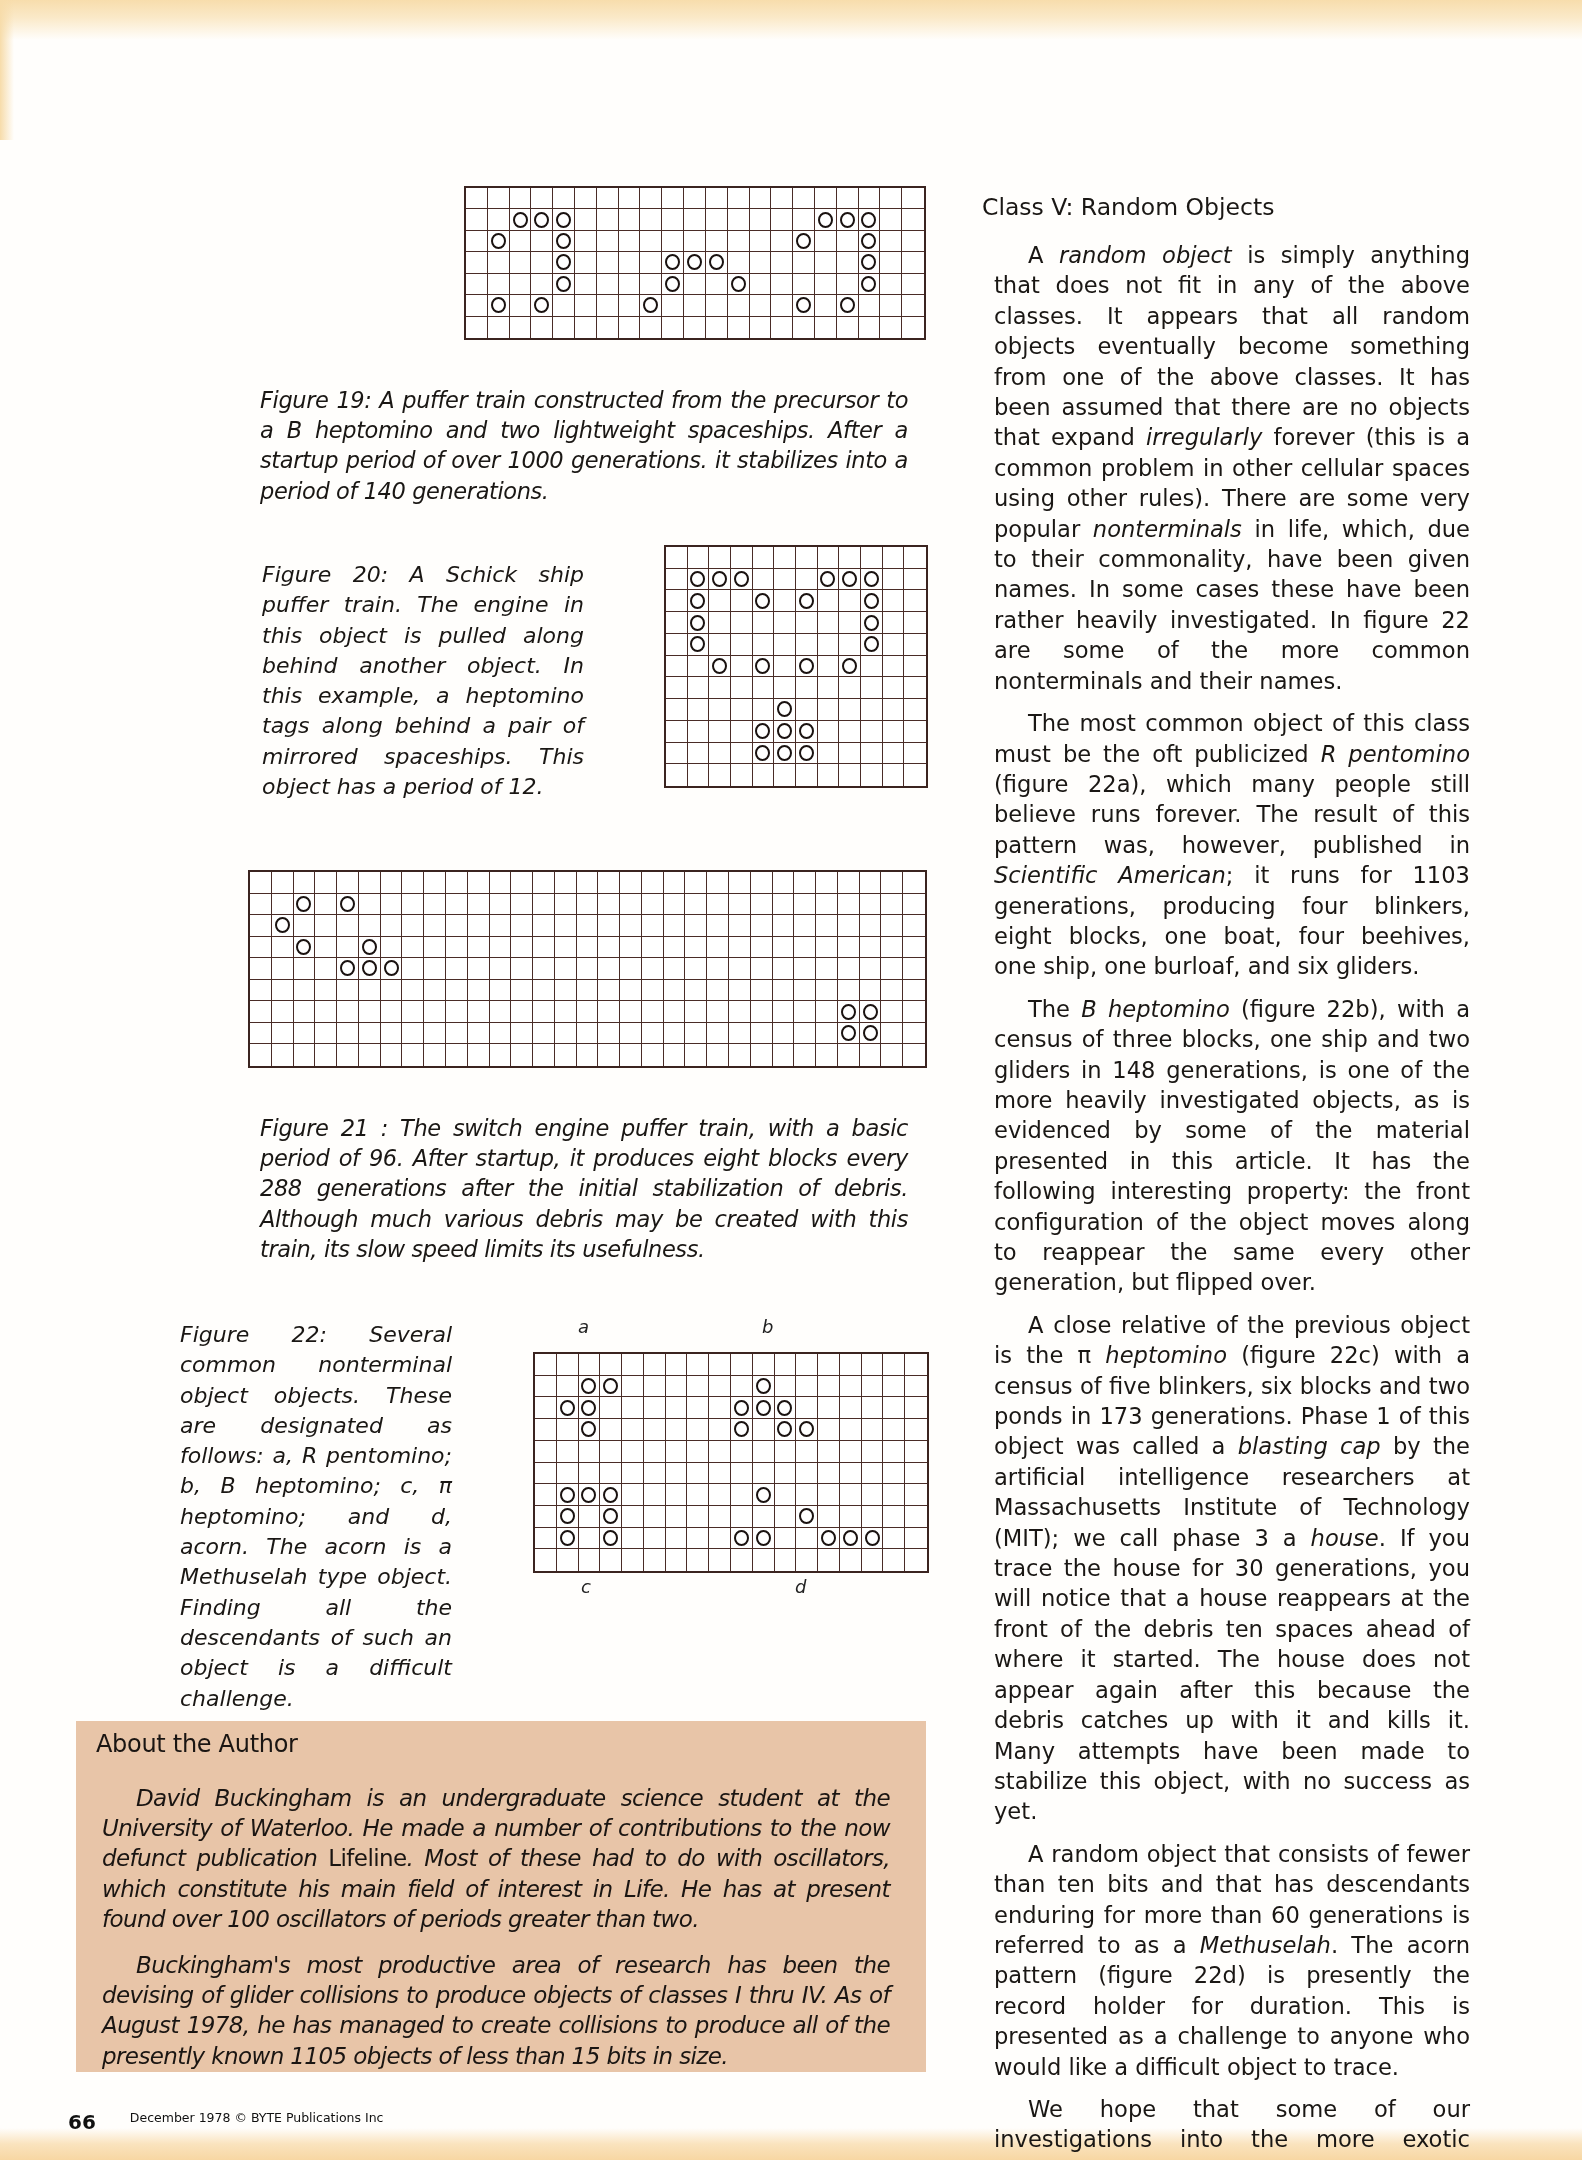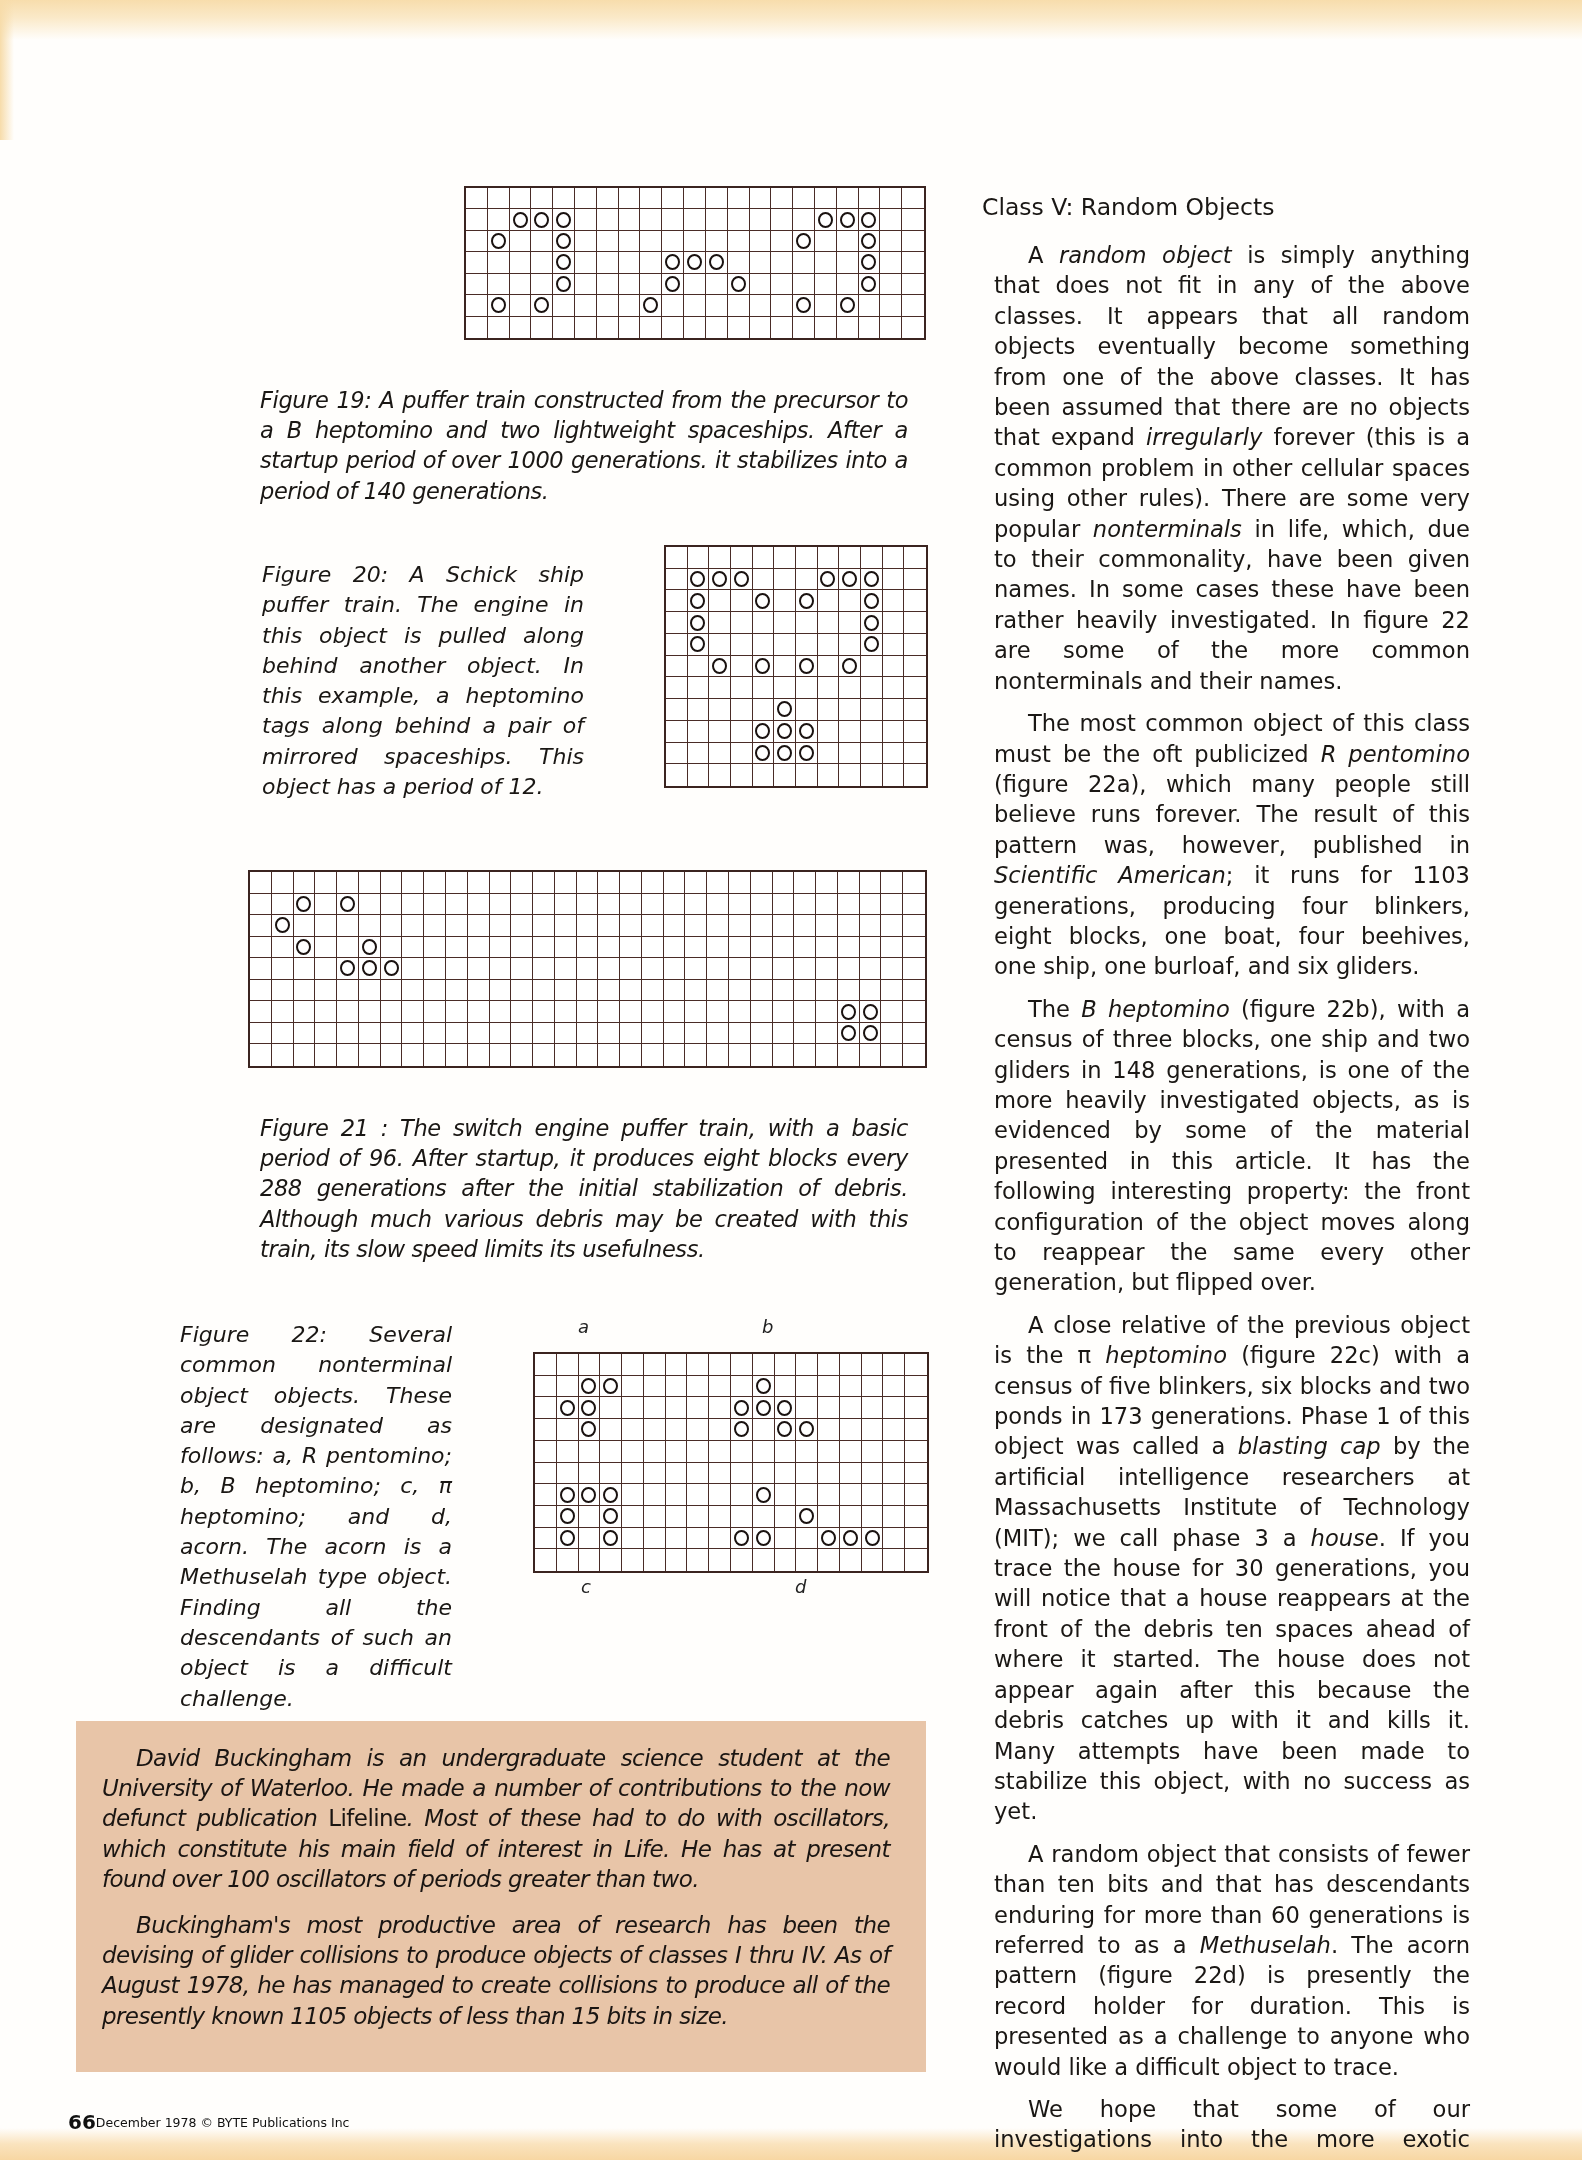--- a/index.html
+++ b/index.html
@@ -87,21 +87,21 @@
     font-size: 22.6px; line-height: 30.4px; color: #1a1714;
   }
   .rightcol h2 {
     margin: 0 0 16px 0; font-weight: normal; font-size: 23.5px; line-height: 34px;
   }
   .rightcol p { margin: 12px; text-align: justify; text-indent: 34px; }
   .rightcol em { font-style: italic; }
 
   .footer {
     position: absolute; left: 68px; top: 2110px; font-size: 12.5px;
-    display: flex; align-items: center; color: #111;
+    display: flex; align-items: flex-start; gap: 34px; color: #111;
   }
   .footer .pagenum { font-weight: bold; font-size: 20px; }
 </style>
 </head>
 <body>
 
 <div class="stain-top"></div>
 <div class="stain-left"></div>
 <div class="stain-bottom"></div>
 
@@ -1039,20 +1039,21 @@
     <div class="cell last-row"></div>
     <div class="cell last-row"></div>
     <div class="cell last-row"></div>
     <div class="cell last-row"></div>
     <div class="cell last-col last-row"></div>
   </div>
 <span class="sublabel" id="lbl-c">c</span>
 <span class="sublabel" id="lbl-d">d</span>
 
 <div class="author-box">
+  <h3>About the Author</h3>
   <p><span>David Buckingham is an undergraduate science student at the University of Waterloo. He made a number of contributions to the now defunct publication </span><span class="upright">Lifeline</span><span>. Most of these had to do with oscillators, which constitute his main field of interest in Life. He has at present found over 100 oscillators of periods greater than two.</span></p>
   <p>Buckingham's most productive area of research has been the devising of glider collisions to produce objects of classes I thru IV. As of August 1978, he has managed to create collisions to produce all of the presently known 1105 objects of less than 15 bits in size.</p>
 </div>
 
 <div class="rightcol">
   <h2>Class V: Random Objects</h2>
   <p><span>A </span><em>random object</em><span> is simply anything that does not fit in any of the above classes. It appears that all random objects eventually become something from one of the above classes. It has been assumed that there are no objects that expand </span><em>irregularly</em><span> forever (this is a common problem in other cellular spaces using other rules). There are some very popular </span><em>nonterminals</em><span> in life, which, due to their commonality, have been given names. In some cases these have been rather heavily investigated. In figure 22 are some of the more common nonterminals and their names.</span></p>
   <p><span>The most common object of this class must be the oft publicized </span><em>R pentomino</em><span> (figure 22a), which many people still believe runs forever. The result of this pattern was, however, published in </span><em>Scientific American</em><span>; it runs for 1103 generations, producing four blinkers, eight blocks, one boat, four beehives, one ship, one burloaf, and six gliders.</span></p>
   <p><span>The </span><em>B heptomino</em><span> (figure 22b), with a census of three blocks, one ship and two gliders in 148 generations, is one of the more heavily investigated objects, as is evidenced by some of the material presented in this article. It has the following interesting property: the front configuration of the object moves along to reappear the same every other generation, but flipped over.</span></p>
   <p><span>A close relative of the previous object is the π </span><em>heptomino</em><span> (figure 22c) with a census of five blinkers, six blocks and two ponds in 173 generations. Phase 1 of this object was called a </span><em>blasting cap</em><span> by the artificial intelligence researchers at Massachusetts Institute of Technology (MIT); we call phase 3 a </span><em>house</em><span>. If you trace the house for 30 generations, you will notice that a house reappears at the front of the debris ten spaces ahead of where it started. The house does not appear again after this because the debris catches up with it and kills it. Many attempts have been made to stabilize this object, with no success as yet.</span></p>

